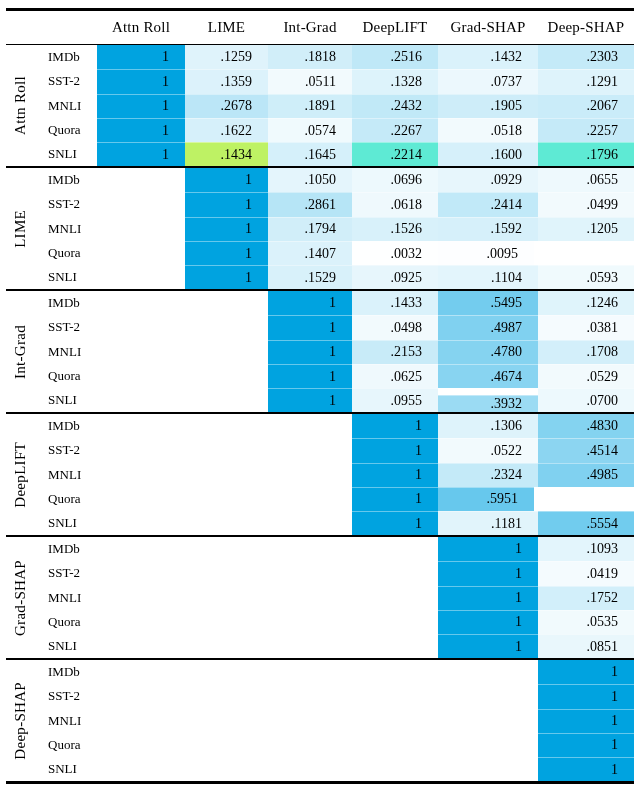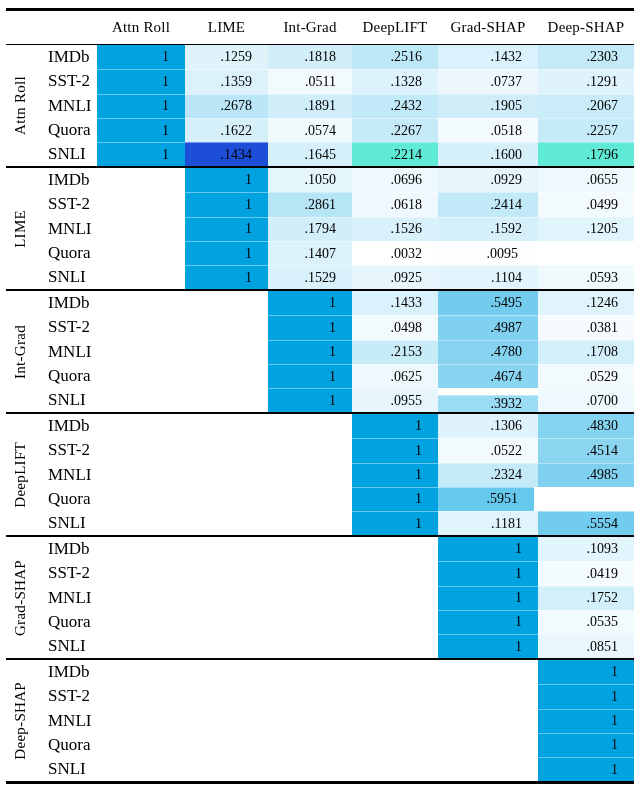--- a/index.html
+++ b/index.html
@@ -29,21 +29,21 @@
   .rot-label {
     writing-mode: vertical-rl;
     transform: rotate(180deg);
     font-size: 15px; letter-spacing: 0.3px; white-space: nowrap;
   }
   .rows { flex: 1 1 auto; }
   .row { display: flex; height: 24.3px; }
   .row + .row .cell { border-top: 1px solid rgba(255,255,255,0.4); }
   .ds-label {
     flex: 0 0 63px; width: 63px; box-sizing: border-box;
-    padding-left: 14px; font-size: 17px;
+    padding-left: 14px; font-size: 13px;
     display: flex; align-items: center;
   }
   .cell {
     flex: 0 0 auto; box-sizing: border-box;
     display: flex; align-items: center; justify-content: flex-end;
     padding-right: 16px;
     font-size: 14px;
   }
   
   .w0 { width: 88px; }
@@ -108,21 +108,21 @@
               <div class="cell w0" style="background-color: rgb(0, 163, 224);">1</div>
               <div class="cell w1" style="background-color: rgb(214, 240, 250);">.1622</div>
               <div class="cell w2" style="background-color: rgb(240, 250, 253);">.0574</div>
               <div class="cell w3" style="background-color: rgb(197, 234, 248);">.2267</div>
               <div class="cell w4" style="background-color: rgb(242, 250, 253);">.0518</div>
               <div class="cell w5" style="background-color: rgb(197, 234, 248);">.2257</div>
             </div>
             <div class="row">
               <div class="ds-label">SNLI</div>
               <div class="cell w0" style="background-color: rgb(0, 163, 224);">1</div>
-              <div class="cell w1" style="background-color: #1d4ed8;">.1434</div>
+              <div class="cell w1" style="background-color: #bef264;">.1434</div>
               <div class="cell w2" style="background-color: rgb(213, 240, 250);">.1645</div>
               <div class="cell w3" style="background-color: #5eead4;">.2214</div>
               <div class="cell w4" style="background-color: rgb(214, 240, 250);">.1600</div>
               <div class="cell w5" style="background-color: #5eead4;">.1796</div>
             </div>
           </div>
         </div>
         <div class="rule light"></div>
         <div class="group">
           <div class="gutter">

